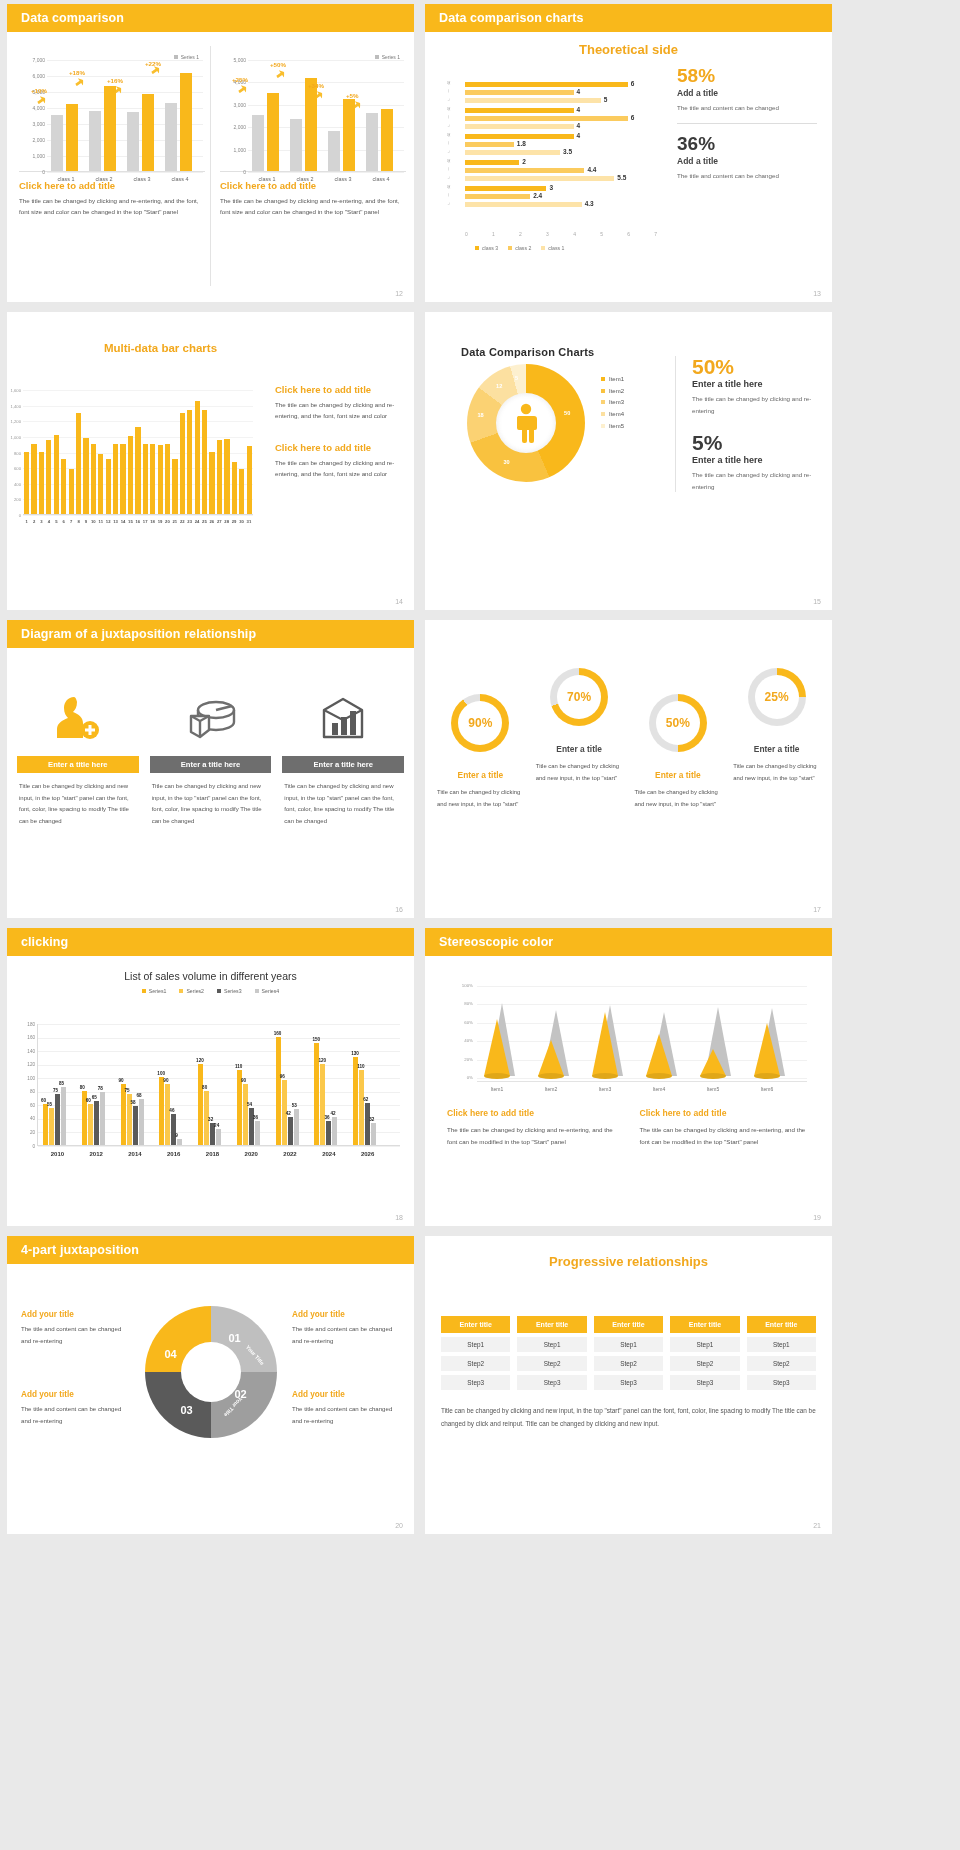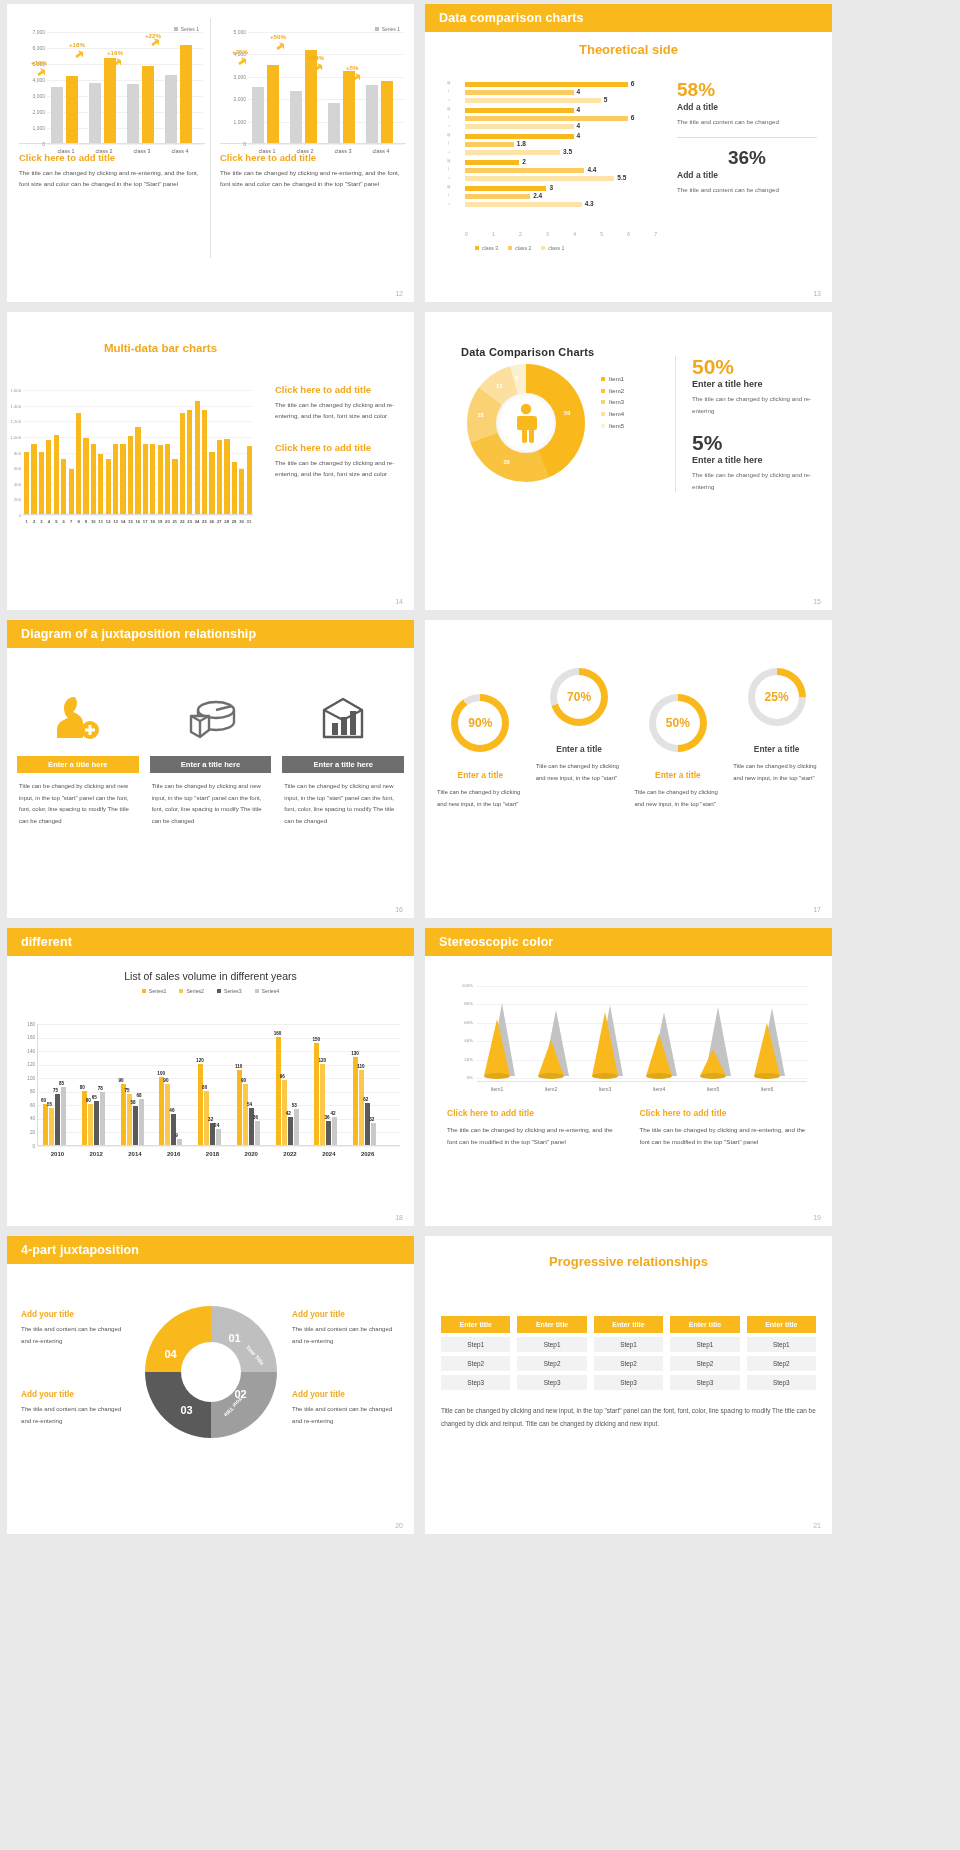--- a/index.html
+++ b/index.html
@@ -66,21 +66,21 @@
 
   
   .s13-title { text-align:center; font-size:13px; font-weight:bold; color:#f2a81d; margin-top:10px;}
   .hbar-wrap { position:absolute; left:22px; top:40px; width:210px; height:145px;}
   .hb { position:absolute; height:5px; left:18px;}
   .hb-lab { position:absolute; font-size:6.5px; color:#333; font-weight:bold;}
   .hb-cat { position:absolute; left:0; font-size:3.4px; color:#999;}
   .hax { position:absolute; bottom:-10px; left:18px; right:0; display:flex; justify-content:space-between; font-size:5px; color:#aaa;}
   .hleg { position:absolute; bottom:-24px; left:28px; display:flex; gap:10px; font-size:5.2px; color:#777;}
   .hleg i { display:inline-block;width:4px;height:4px;margin-right:3px;}
-  .s13-right { position:absolute; left:252px; top:38px; width:140px;}
+  .s13-right { position:absolute; left:252px; top:24px; width:140px;}
   .big { font-size:19px; font-weight:bold; color:#f2a81d; line-height:1.05;}
   .sub { font-size:8.5px; font-weight:bold; color:#444; margin-top:2px;}
   .desc { font-size:6.2px; color:#666; line-height:1.85; margin-top:4px;}
   .divider { height:1px; background:#ddd; margin:10px 0 10px 0;}
 
   
   .s14-title { text-align:center; font-size:11.5px; font-weight:bold; color:#f2a81d; }
   .hist { position:absolute; left:16px; top:48px; width:230px; height:125px; border-bottom:1px solid #dcdcdc;}
   .hist .hb2 { position:absolute; bottom:0; width:5px; background:#f9b81b;}
   .hist .yl { position:absolute; left:-18px; font-size:4.2px;color:#999;width:16px;text-align:right;}
@@ -163,20 +163,23 @@
   .stepcol .cell{height:15px;background:#f2f2f2;color:#444;font-size:6.4px;
                  display:flex;align-items:center;justify-content:center;margin-top:4px;}
   .s21-foot{position:absolute;left:16px;right:16px;top:150px;font-size:6.4px;line-height:2.1;color:#555;}
 </style>
 </head>
 <body>
 
 <div class="sheet">
 
   <div class="slide">
+    <div class="bar">
+        <span>Data comparison</span>
+      </div>
     <div class="body">
       <div class="hr-v" style="left:203px;top:14px;height:240px;"></div>
 
       <div class="s12-col" style="left:12px;">
         <div class="s12-legend"><b></b><span>Series 1</span></div>
         <div class="chartbox" id="c12l">
             <div class="gridline" style="top: 0px;"></div>
             <div class="ylab" style="top: -3px;">7,000</div>
             <div class="gridline" style="top: 16px;"></div>
             <div class="ylab" style="top: 13px;">6,000</div>
@@ -342,21 +345,21 @@
             <span><i style="background: rgb(249, 184, 27);"></i>class 3</span>
             <span><i style="background: rgb(251, 203, 94);"></i>class 2</span>
             <span><i style="background: rgb(253, 227, 168);"></i>class 1</span>
           </div>
         </div>
       <div class="s13-right">
         <div class="big">58%</div>
         <div class="sub accent">Add a title</div>
         <div class="desc">The title and content can be changed</div>
         <div class="divider"></div>
-        <div class="big" style="color:#3b3b3b;text-align:center;">36%</div>
+        <div class="big" style="color:#3b3b3b;">36%</div>
         <div class="sub accent">Add a title</div>
         <div class="desc">The title and content can be changed</div>
       </div>
     </div>
     <div class="pg">13</div>
   </div>
 
   <div class="slide">
     <div class="body">
       <div class="s14-title" style="margin-top:30px;margin-left:-100px;">Multi-data bar charts</div>
@@ -574,21 +577,21 @@
             <div class="rtitle d">Enter a title</div>
             <p>Title can be changed by clicking and new input, in the top "start"</p>
           </div>
         </div>
     </div>
     <div class="pg">17</div>
   </div>
 
   <div class="slide">
     <div class="bar">
-        <span>different</span>
+        <span>clicking</span>
       </div>
     <div class="body">
       <div class="s18-title" id="t18">List of sales volume in different years</div>
       <div class="s18-leg" id="l18">
           <span><i style="background: rgb(249, 184, 27);"></i>Series1</span>
           <span><i style="background: rgb(251, 200, 74);"></i>Series2</span>
           <span><i style="background: rgb(90, 90, 90);"></i>Series3</span>
           <span><i style="background: rgb(201, 201, 201);"></i>Series4</span>
         </div>
       <div class="s18chart" id="c18">

